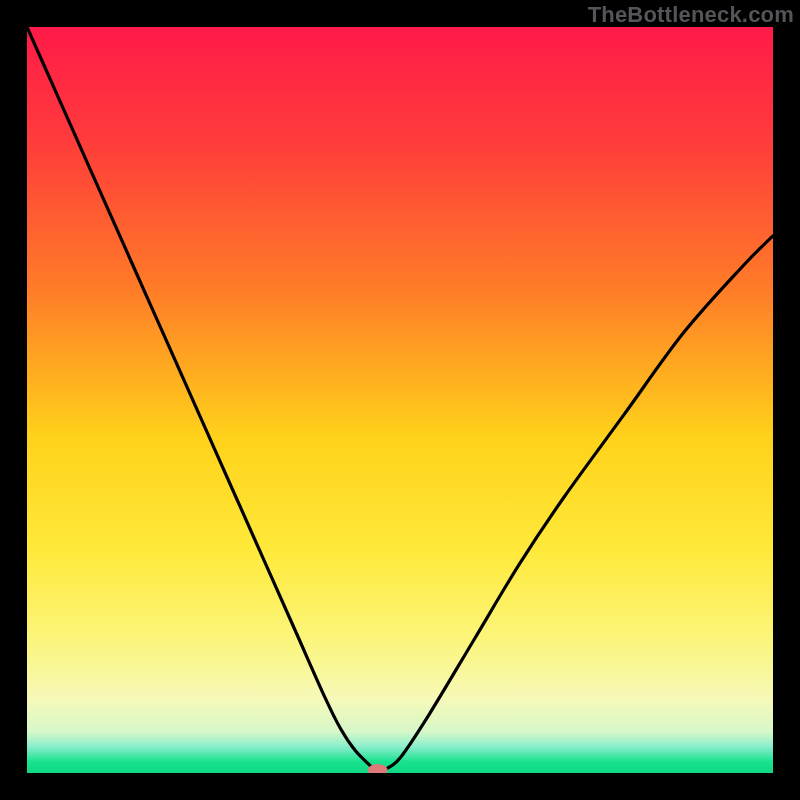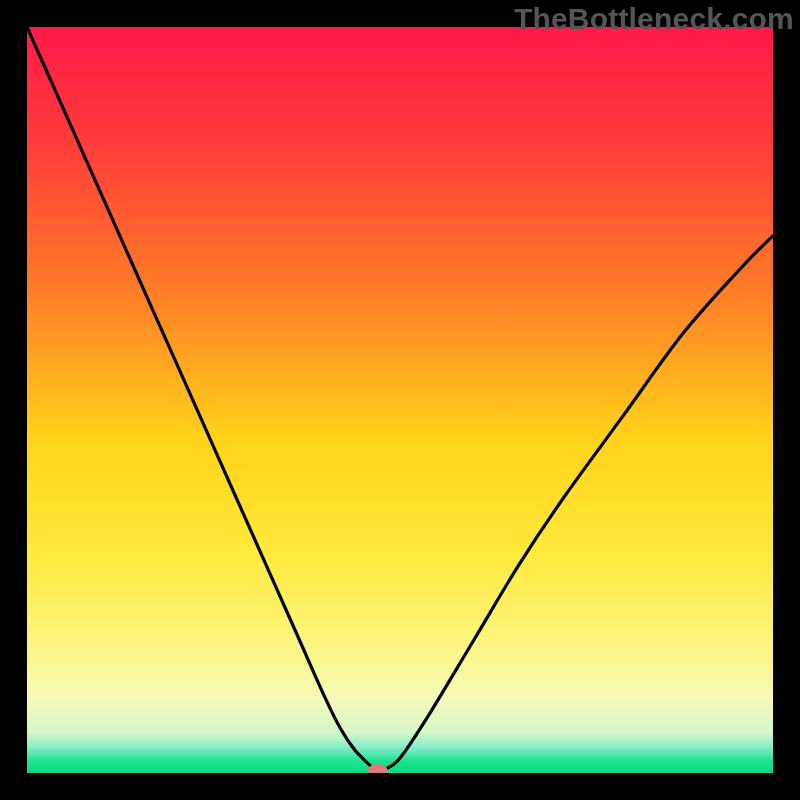--- a/index.html
+++ b/index.html
@@ -24,21 +24,21 @@
     left: 0;
     top: 0;
     width: 746px;
     height: 746px;
   }
   .watermark {
     position: absolute;
     top: 2px;
     right: 6px;
     color: #555559;
-    font-size: 30px;
+    font-size: 22px;
     font-weight: 600;
     letter-spacing: 0.2px;
     font-family: Arial, Helvetica, sans-serif;
   }
 </style>
 </head>
 <body>
 
 <div class="frame">
   <svg class="plot" viewBox="0 0 746 746" preserveAspectRatio="none">

